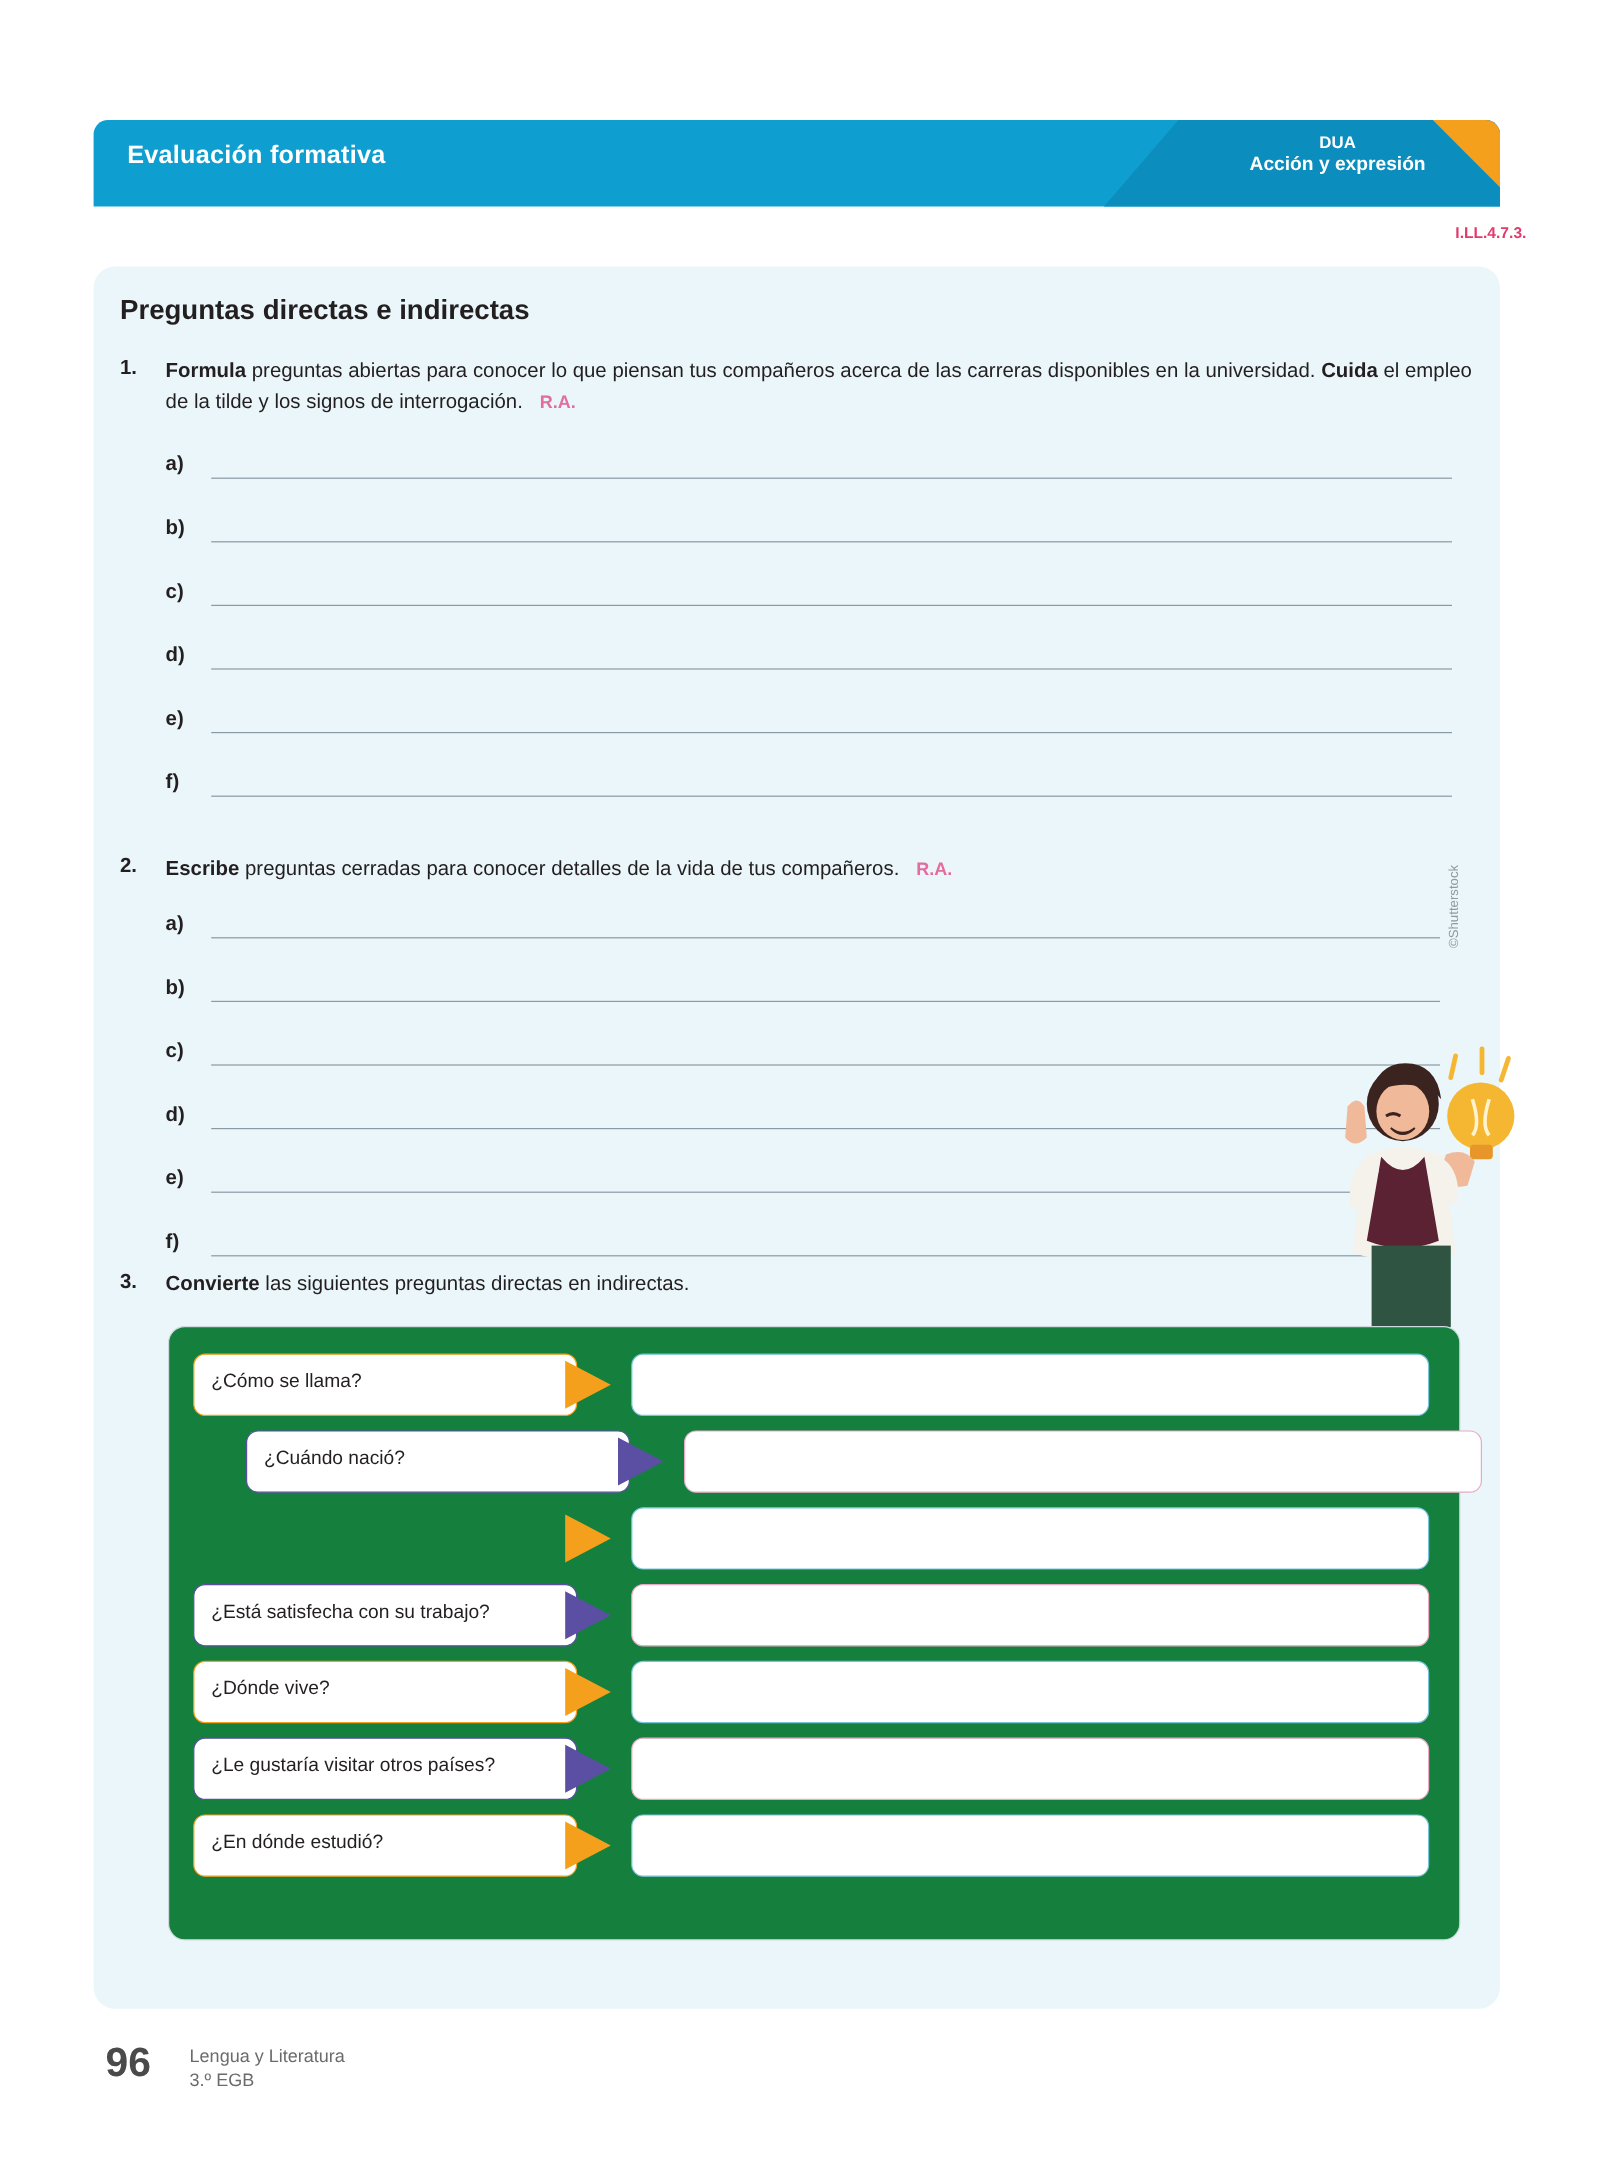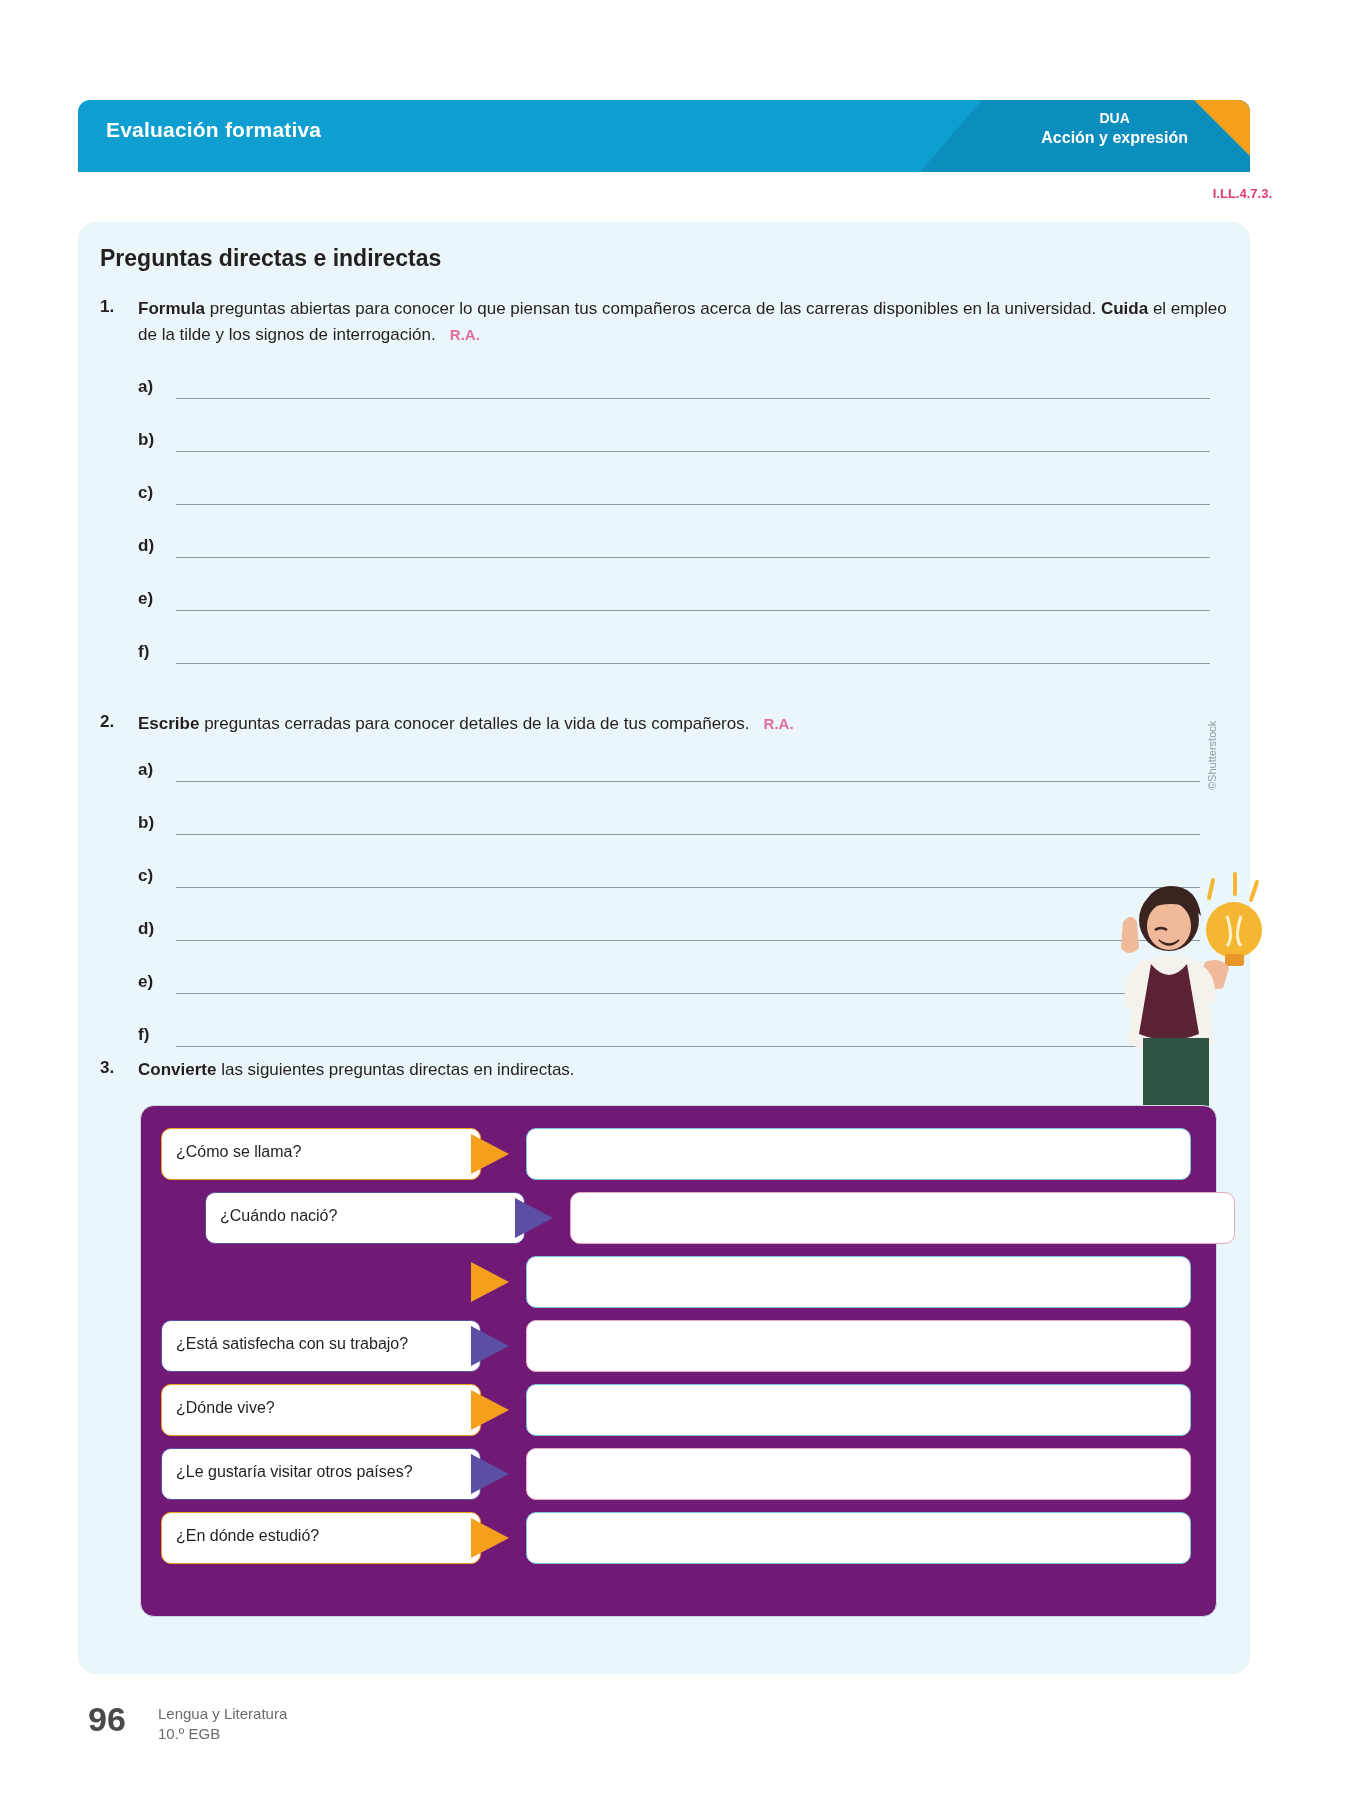--- a/index.html
+++ b/index.html
@@ -152,21 +152,21 @@
     background: #8a9aa3;
   }
 
   
   .q3-card {
     position: absolute;
     left: 140px;
     top: 1105px;
     width: 1075px;
     height: 510px;
-    background: #701a75;
+    background: #15803d;
     border: 1px solid #cfd8dc;
     border-radius: 14px;
   }
   .q-row {
     position: absolute;
     left: 0;
     width: 1075px;
     height: 54px;
   }
   .q-box {
@@ -400,16 +400,16 @@
       </div>
       <div class="arrow"></div>
       <div class="a-box"></div>
     </div>
 
   </div>
 
   <div class="pagenum">96</div>
   <div class="footer-text">
     <div>Lengua y Literatura</div>
-    <div>10.º EGB</div>
+    <div>3.º EGB</div>
   </div>
 
 </div>
 
 </body></html>

